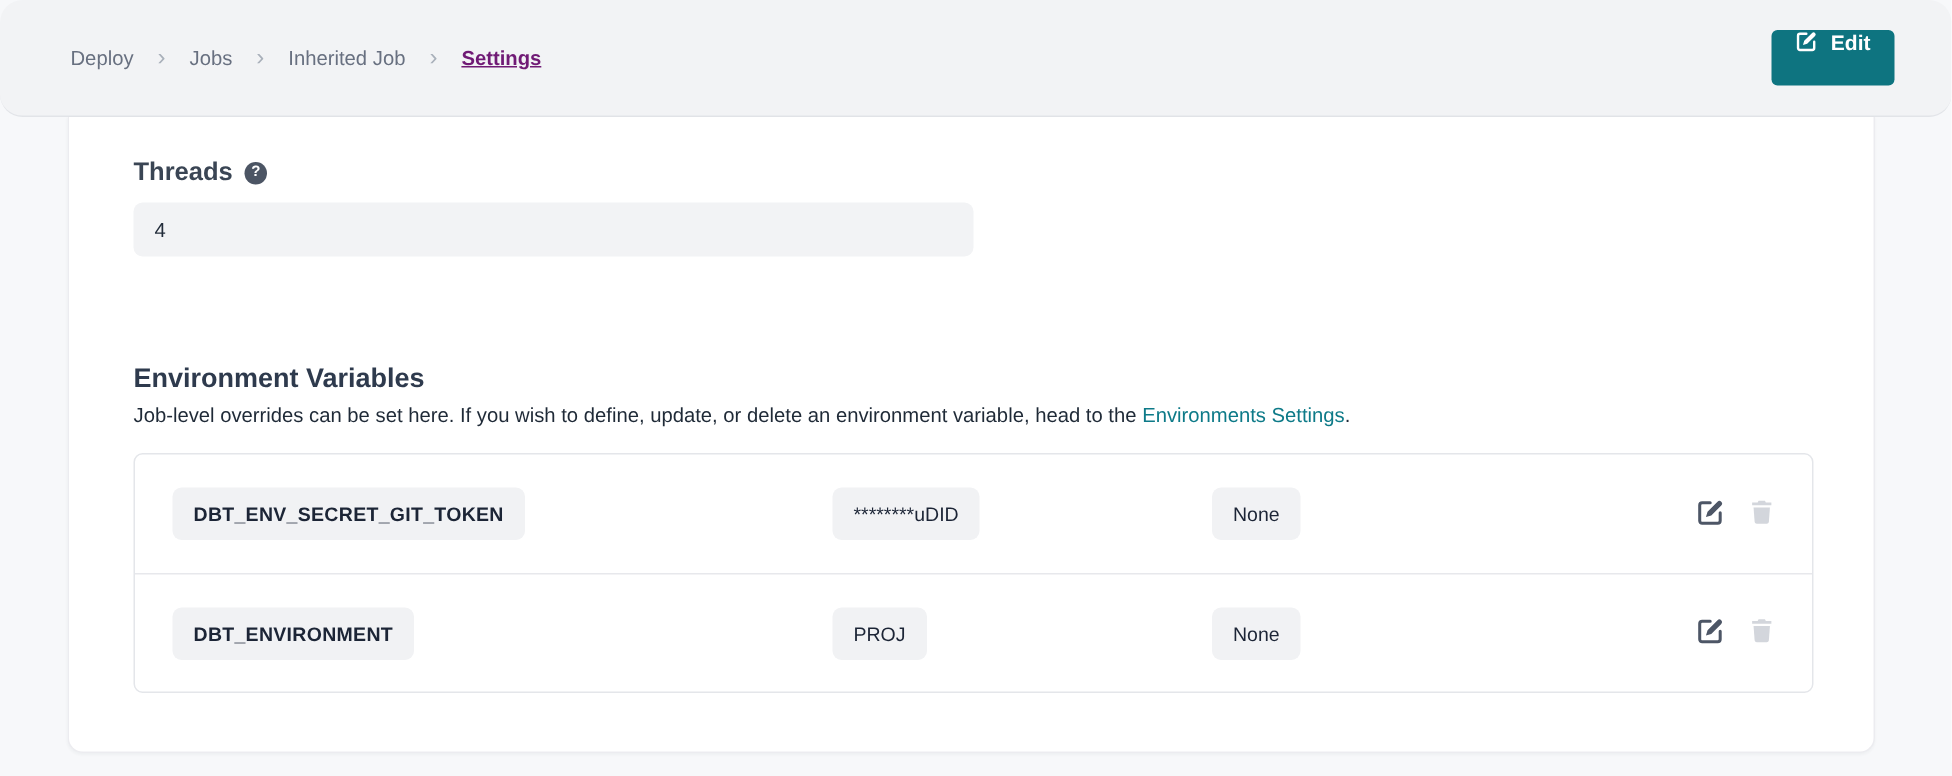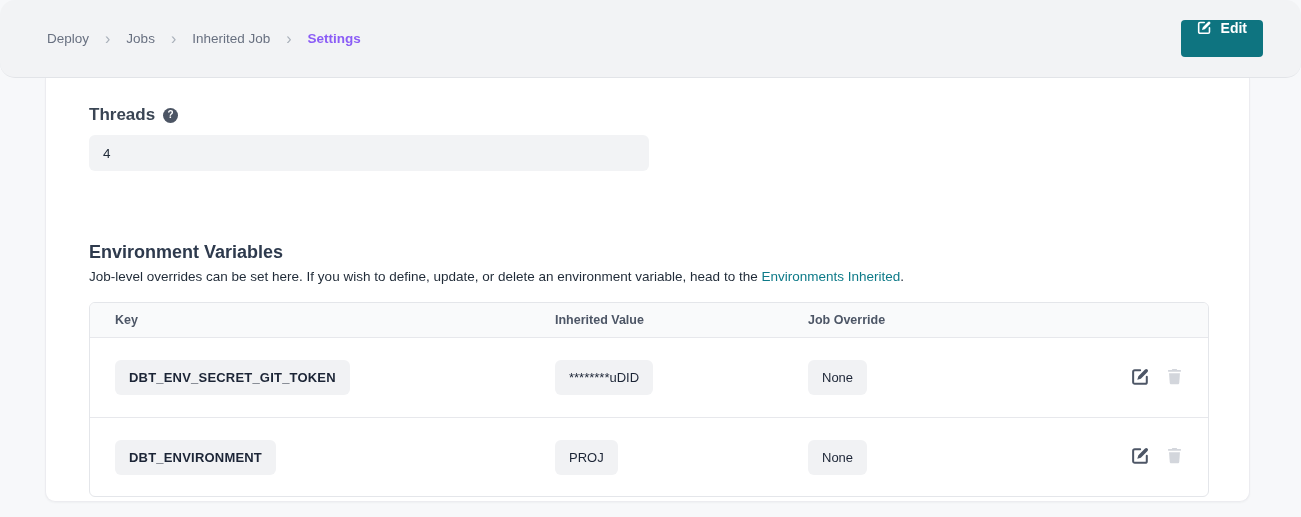--- a/index.html
+++ b/index.html
@@ -17,21 +17,21 @@
     height:78px;
     background:#f2f3f5;
     border-bottom:1px solid #e2e4e8;
     display:flex; align-items:center; justify-content:space-between;
     padding:0 38px 0 47px;
     border-radius:15px;
   }
   .breadcrumb { display:flex; align-items:center; font-size:13.5px; }
   .crumb { color:#687080; cursor:pointer; }
   .crumb-sep { color:#a9b0ba; font-size:16px; margin:0 16px; line-height:1; }
-  .crumb.current { color:#8b5cf6; font-weight:bold; cursor:default; }
+  .crumb.current { color:#701a75; font-weight:bold; cursor:default;text-decoration:underline; }
 
   .edit-btn {
     display:flex; align-items:flex-start; gap:9px;
     background:#0e7480; color:#ffffff;
     border:none; border-radius:4px;
     height:37px; padding:0 16px;
     font-size:14px; font-weight:bold;
     font-family:inherit;
     cursor:pointer;
   }
@@ -146,30 +146,24 @@
   <div>
     <div class="field-label-row">
       <span class="field-label">Threads</span>
       <span class="help-icon">?</span>
     </div>
     <input class="text-input" type="text" readonly="" value="4" style="">
   </div>
 
   <section class="env-section">
     <h2 class="env-title">Environment Variables</h2>
-    <p class="env-desc"><span>Job-level overrides can be set here. If you wish to define, update, or delete an environment variable, head to the </span><a class="env-link">Environments Inherited</a><span>.</span></p>
+    <p class="env-desc"><span>Job-level overrides can be set here. If you wish to define, update, or delete an environment variable, head to the </span><a class="env-link">Environments Settings</a><span>.</span></p>
 
     <div class="env-table">
 
-      <div class="t-row t-head">
-        <div class="t-cell">Key</div>
-        <div class="t-cell">Inherited Value</div>
-        <div class="t-cell">Job Override</div>
-        <div class="t-cell"></div>
-      </div>
 
       <div class="t-row t-body-row">
         <div class="t-cell"><span class="pill key">DBT_ENV_SECRET_GIT_TOKEN</span></div>
         <div class="t-cell"><span class="pill">********uDID</span></div>
         <div class="t-cell"><span class="pill">None</span></div>
         <div class="actions-cell">
           <button class="icon-btn edit">
             <span>
               <svg viewBox="0 0 16 16" width="19" height="19">
                 <path d="M13.3 8.3v4.5c0 .8-.6 1.4-1.4 1.4H3.2c-.8 0-1.4-.6-1.4-1.4V4.1c0-.8.6-1.4 1.4-1.4h4.5" fill="none" stroke="currentColor" stroke-width="1.7" stroke-linecap="round"></path>

